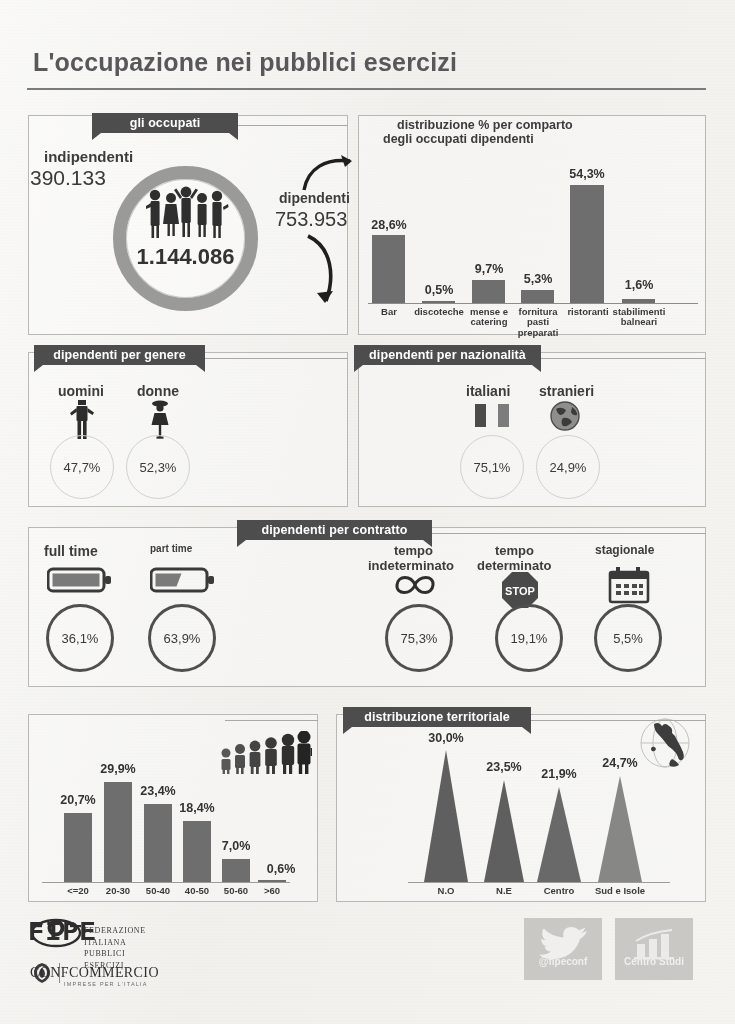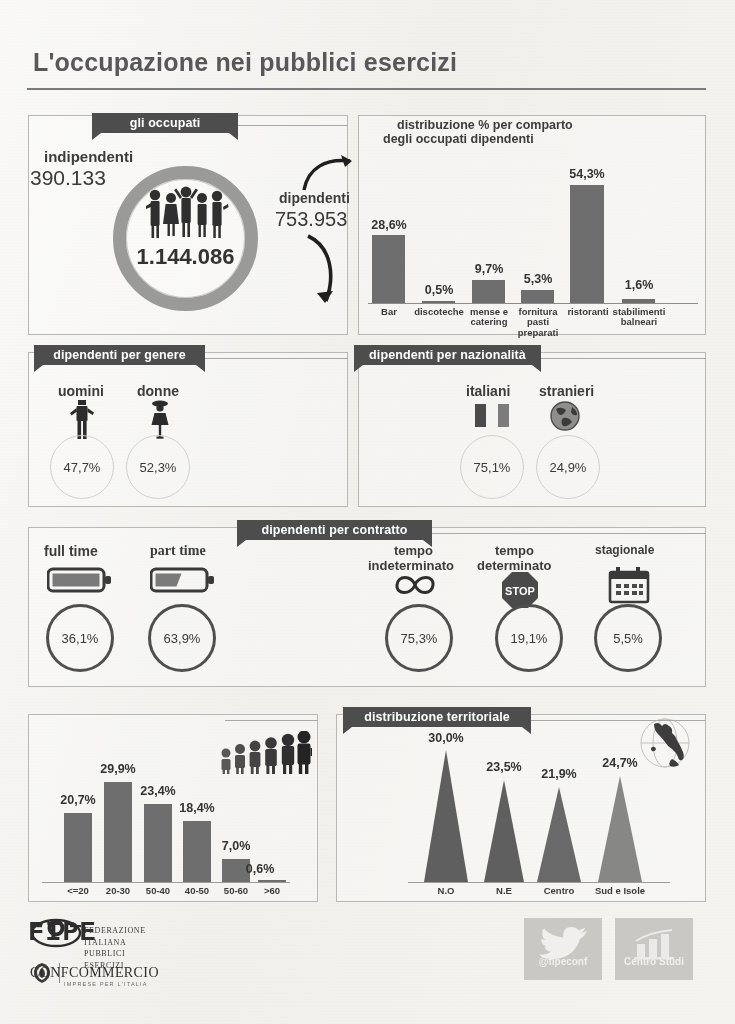--- a/index.html
+++ b/index.html
@@ -293,21 +293,21 @@
   <div class="lbl" style="left:44px;top:543px;font-size:14px;">full time</div>
   <svg class="icn" style="left:47px;top:566px;" width="66" height="28" viewBox="0 0 66 28">
     <rect x="1" y="3" width="56" height="22" rx="5" fill="none" stroke="#3a3a3a" stroke-width="3"></rect>
     <rect x="58" y="10" width="6" height="8" rx="2" fill="#3a3a3a"></rect>
     <rect x="5.5" y="7.5" width="47" height="13" fill="#7a7a7a"></rect>
   </svg>
   <div class="pct-ring ring-thick" style="left:46px;top:604px;width:68px;height:68px;">
     <span>36,1%</span>
   </div>
 
-  <div class="lbl" style="left:150px;top:543px;font-size:14px;font-family:Liberation Serif, serif;">part time</div>
+  <div class="lbl" style="left:150px;top:543px;font-size:10px;">part time</div>
   <svg class="icn" style="left:150px;top:566px;" width="66" height="28" viewBox="0 0 66 28">
     <rect x="1" y="3" width="56" height="22" rx="5" fill="none" stroke="#3a3a3a" stroke-width="3"></rect>
     <rect x="58" y="10" width="6" height="8" rx="2" fill="#3a3a3a"></rect>
     <path d="M5.5 7.5 h26 l-5 13 h-21 Z" fill="#7a7a7a"></path>
   </svg>
   <div class="pct-ring ring-thick" style="left:148px;top:604px;width:68px;height:68px;">
     <span>63,9%</span>
   </div>
 
   <div class="lbl" style="left:394px;top:543px;font-size:13px;">tempo</div>
@@ -409,21 +409,21 @@
 
   <div class="bar" style="left:183px;top:821px;width:28px;height:61px;"></div>
   <div class="barval" style="left:170px;top:801px;width:54px;">18,4%</div>
   <div class="barlbl" style="left:177px;top:886px;width:40px;">40-50</div>
 
   <div class="bar" style="left:222px;top:859px;width:28px;height:23px;"></div>
   <div class="barval" style="left:209px;top:839px;width:54px;">7,0%</div>
   <div class="barlbl" style="left:216px;top:886px;width:40px;">50-60</div>
 
   <div class="bar" style="left:258px;top:880px;width:28px;height:2px;"></div>
-  <div class="barval" style="left:235px;top:862px;width:50px;">0,6%</div>
+  <div class="barval" style="left:256px;top:862px;width:50px;">0,6%</div>
   <div class="barlbl" style="left:254px;top:886px;width:36px;">&gt;60</div>
 
   <div class="panel" style="left:336px;top:714px;width:370px;height:188px;"></div>
   <div class="ribbon-rule" style="left:528px;top:720px;width:178px;"></div>
   <div class="ribbon" style="left:343px;top:707px;width:188px;">distribuzione territoriale</div>
 
   <svg class="icn" style="left:634px;top:712px;" width="62" height="62" viewBox="0 0 62 62">
     <circle cx="31" cy="31" r="24" fill="none" stroke="#c2c1be" stroke-width="1"></circle>
     <ellipse cx="31" cy="31" rx="12" ry="24" fill="none" stroke="#c2c1be" stroke-width="1"></ellipse>
     <path d="M31 7 h0 M7 31 h48" stroke="#c2c1be" stroke-width="1" fill="none"></path>

